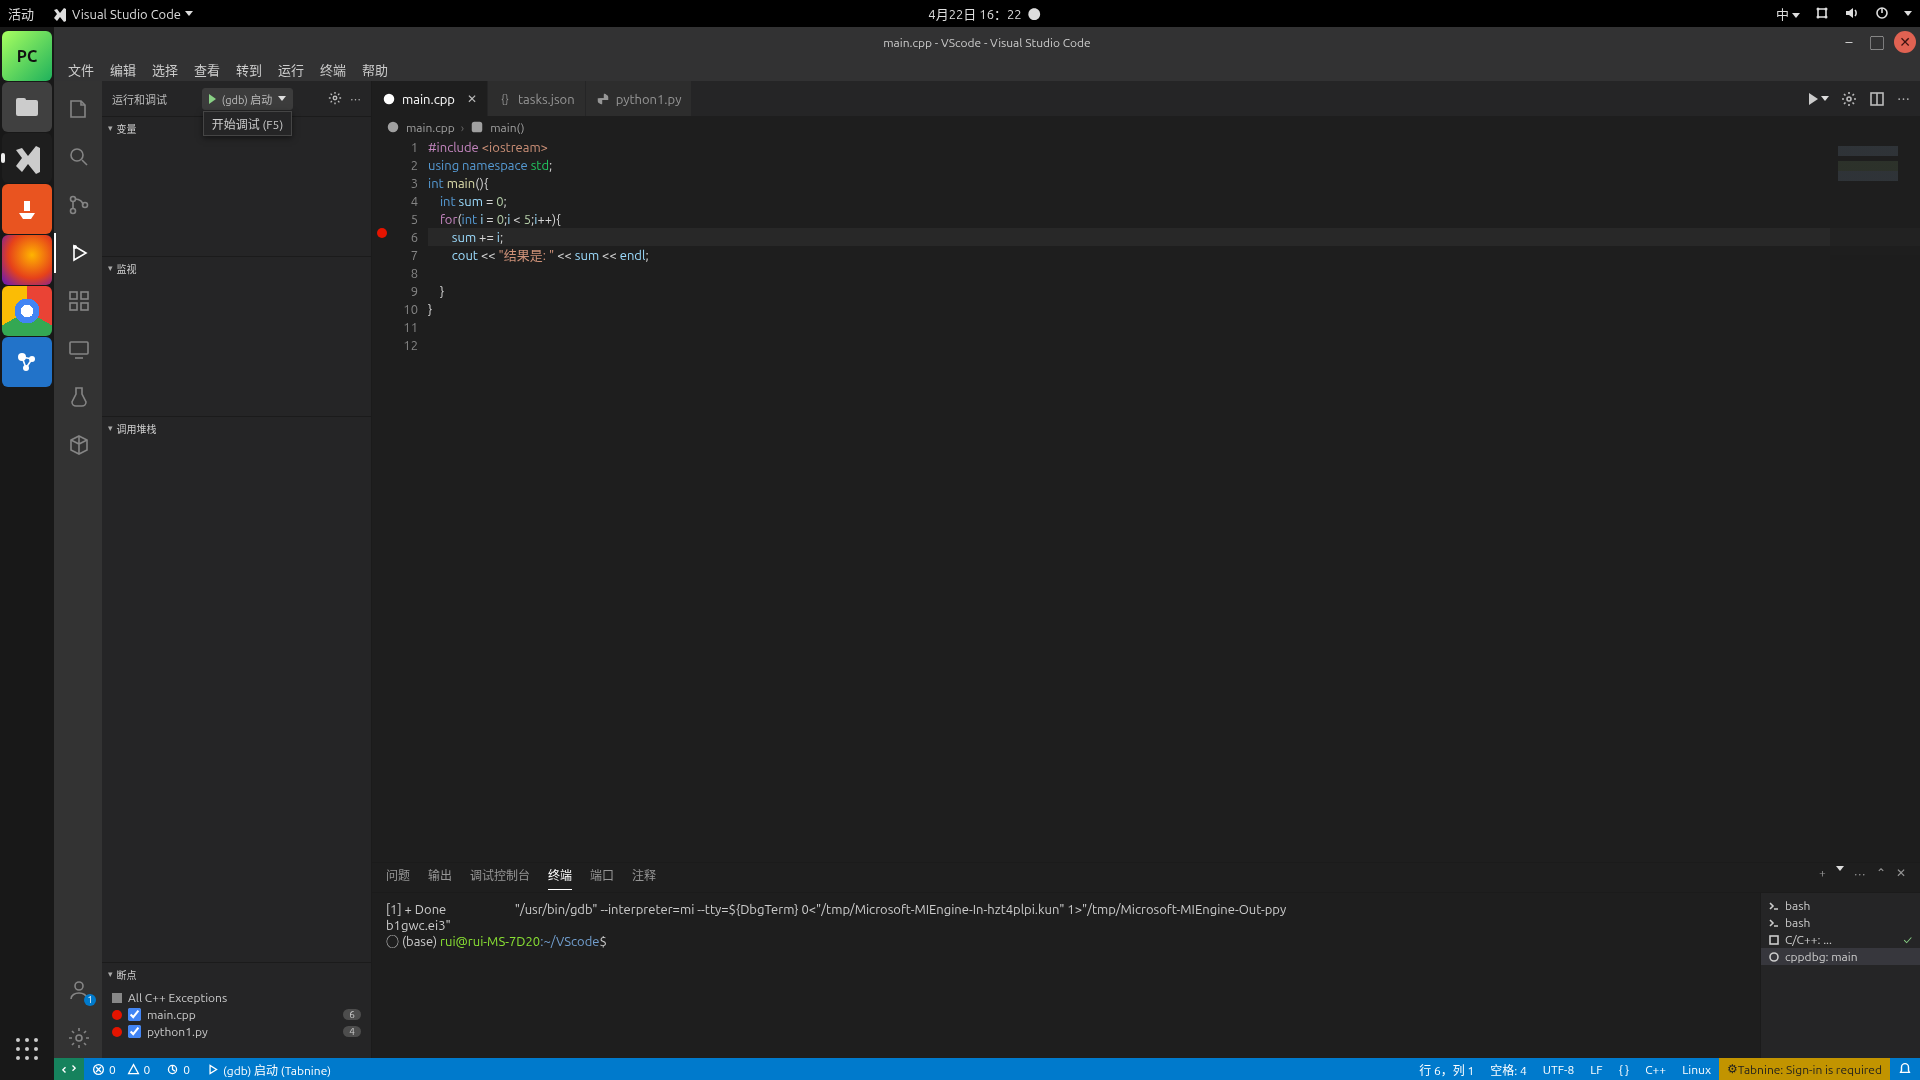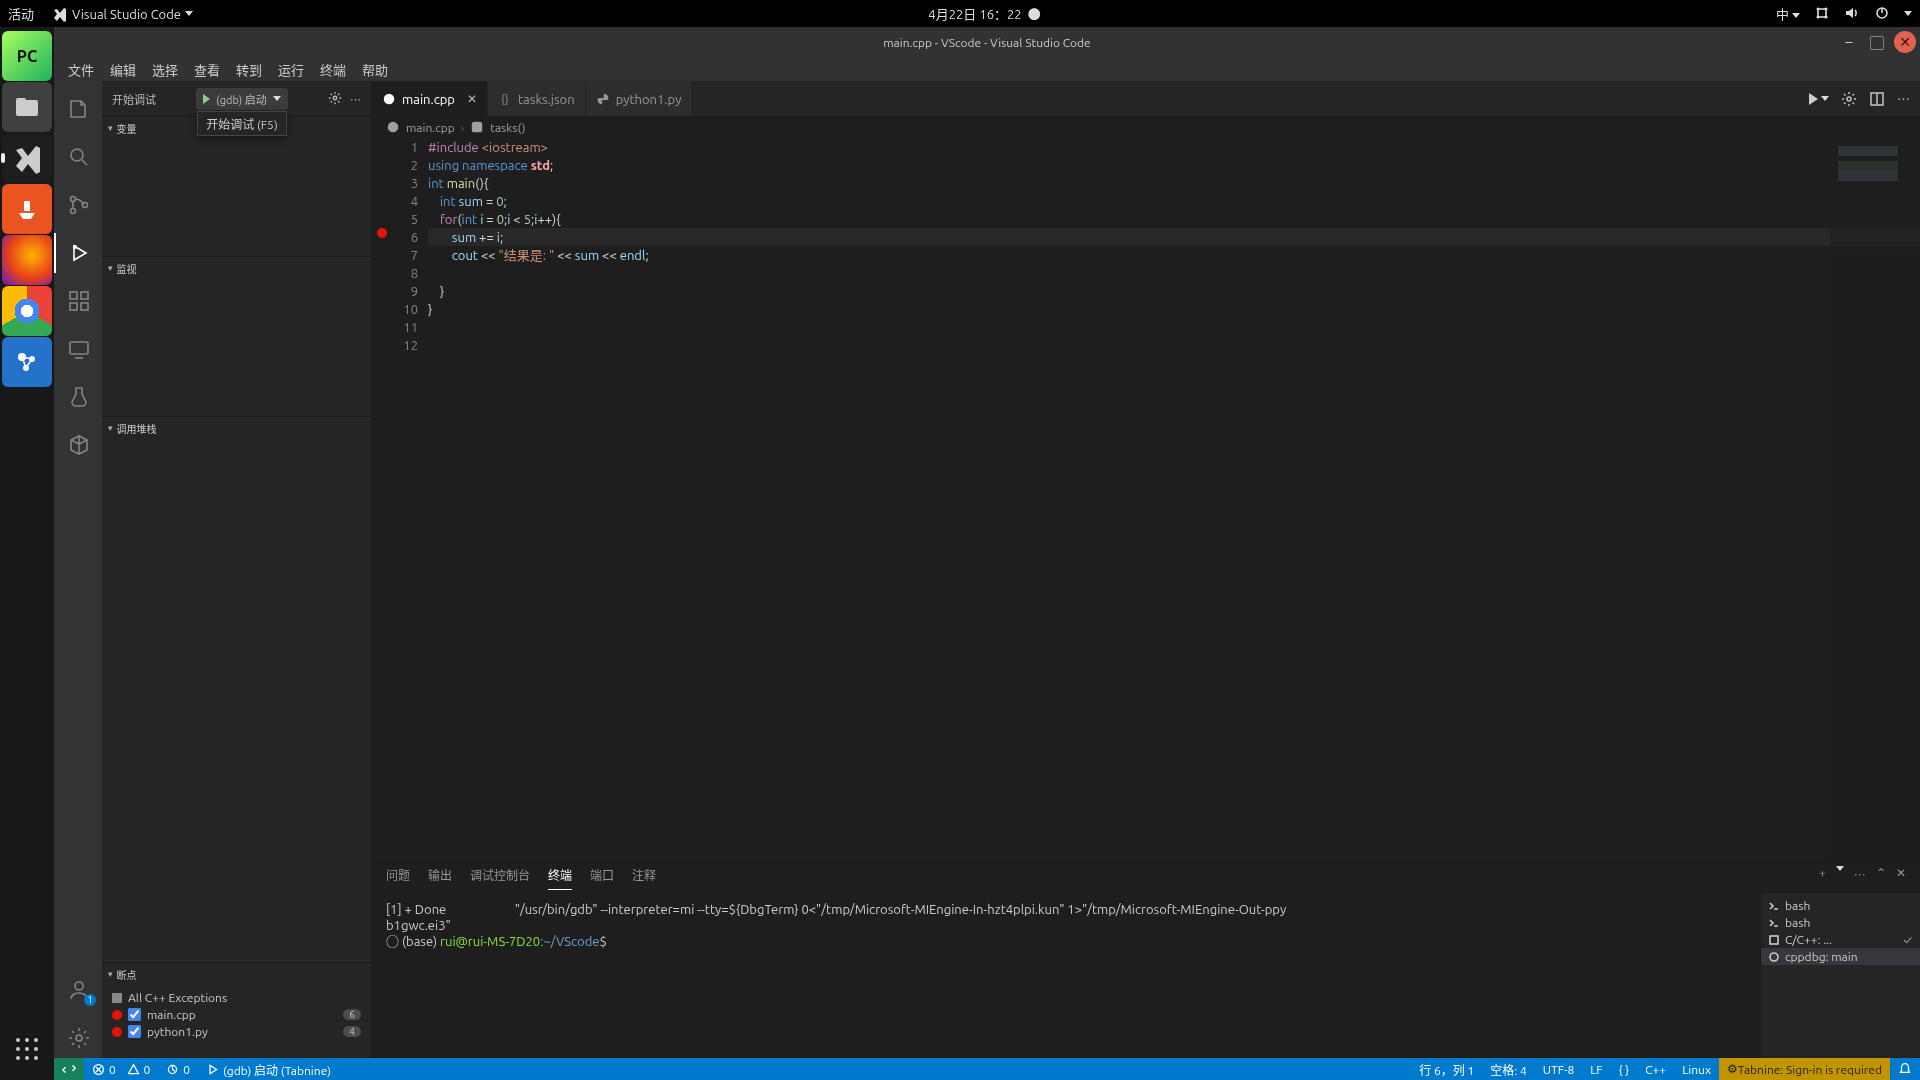--- a/index.html
+++ b/index.html
@@ -82,21 +82,21 @@
 
 .bc { height:22px; display:flex; align-items:center; padding:0 14px; gap:6px; color:#a0a0a0; font-size:12px; }
 .bc .sep { color:#666; }
 
 .code { position:relative; flex:1; display:flex; font-family:"Ubuntu Mono","Consolas",monospace; font-size:13px; line-height:18px; }
 .code .bpgut { width:20px; background:#1e1e1e; }
 .code .bpgut .bpdot { width:10px;height:10px;border-radius:50%;background:#e51400; margin-left:5px; }
 .code .gut { width:36px; text-align:right; color:#858585; padding-right:10px; }
 .code .txt { flex:1; color:#d4d4d4; }
 .code .ln { height:18px; }
-.kw{color:#569cd6;}.ty{color:#fca5a5;font-weight:bold;}.fn{color:#dcdcaa;}.nm{color:#b5cea8;}.st{color:#ce9178;}.vr{color:#9cdcfe;}.pp{color:#c586c0;}
+.kw{color:#569cd6;}.ty{color:#22c55e;}.fn{color:#dcdcaa;}.nm{color:#b5cea8;}.st{color:#ce9178;}.vr{color:#9cdcfe;}.pp{color:#c586c0;}
 .code .cur { background:#282828; }
 .minimap { position:absolute; right:0; top:0; width:90px; height:100%; background:#1e1e1e; opacity:.55; }
 .minimap .mm { position:absolute; left:8px; top:8px; width:60px; height:50px; background:linear-gradient(#4a5662 0 20%,transparent 20% 30%,#45523f 30% 50%,#4a5662 50% 70%,transparent 70% 100%); opacity:.7;}
 
 
 .panel { height:196px; background:#1e1e1e; border-top:1px solid #1b1b1b; display:flex; flex-direction:column; }
 .ptabs { height:30px; display:flex; align-items:center; gap:18px; padding:0 14px; color:#969696; font-size:12px; border-bottom:1px solid #1b1b1b;}
 .ptabs span { cursor:pointer; padding-bottom:6px; }
 .ptabs span.sel { color:#fff; border-bottom:1px solid #fff; }
 .ptabs .pact { margin-left:auto; display:flex; gap:10px; }
@@ -287,21 +287,21 @@
       <div class="ai">
           <svg viewBox="0 0 24 24">
             <circle cx="12" cy="12" r="3"></circle>
             <path d="M12 2v3M12 19v3M2 12h3M19 12h3M5 5l2 2M17 17l2 2M19 5l-2 2M7 17l-2 2"></path>
           </svg>
         </div>
     </div>
 
     <div class="sidebar">
       <div class="side-head">
-        <span>开始调试</span>
+        <span>运行和调试</span>
         <div class="config">
           <span class="play"></span>
           <span>(gdb) 启动</span>
           <span class="tri-down"></span>
           <div class="tooltip">开始调试 (F5)</div>
         </div>
         <div class="icons">
           <svg class="gear" viewBox="0 0 16 16">
               <circle cx="8" cy="8" r="2"></circle>
               <path d="M8 1v2M8 13v2M1 8h2M13 8h2M3 3l1.5 1.5M11.5 11.5L13 13M13 3l-1.5 1.5M4.5 11.5L3 13"></path>
@@ -386,21 +386,21 @@
 
       <div class="bc">
         <svg width="14" height="14" viewBox="0 0 16 16">
             <circle cx="8" cy="8" r="6" class="fill" fill="#659ad2"></circle>
           </svg>
         <span>main.cpp</span>
         <span class="sep">›</span>
         <svg width="14" height="14" viewBox="0 0 16 16">
             <rect x="2" y="2" width="12" height="12" rx="3" class="fill" fill="#b180d7"></rect>
           </svg>
-        <span>tasks()</span>
+        <span>main()</span>
       </div>
 
       <div class="code">
         <div class="bpgut">
           <div class="ln"></div>
             <div class="ln"></div>
             <div class="ln"></div>
             <div class="ln"></div>
             <div class="ln"></div>
           <div class="ln">

